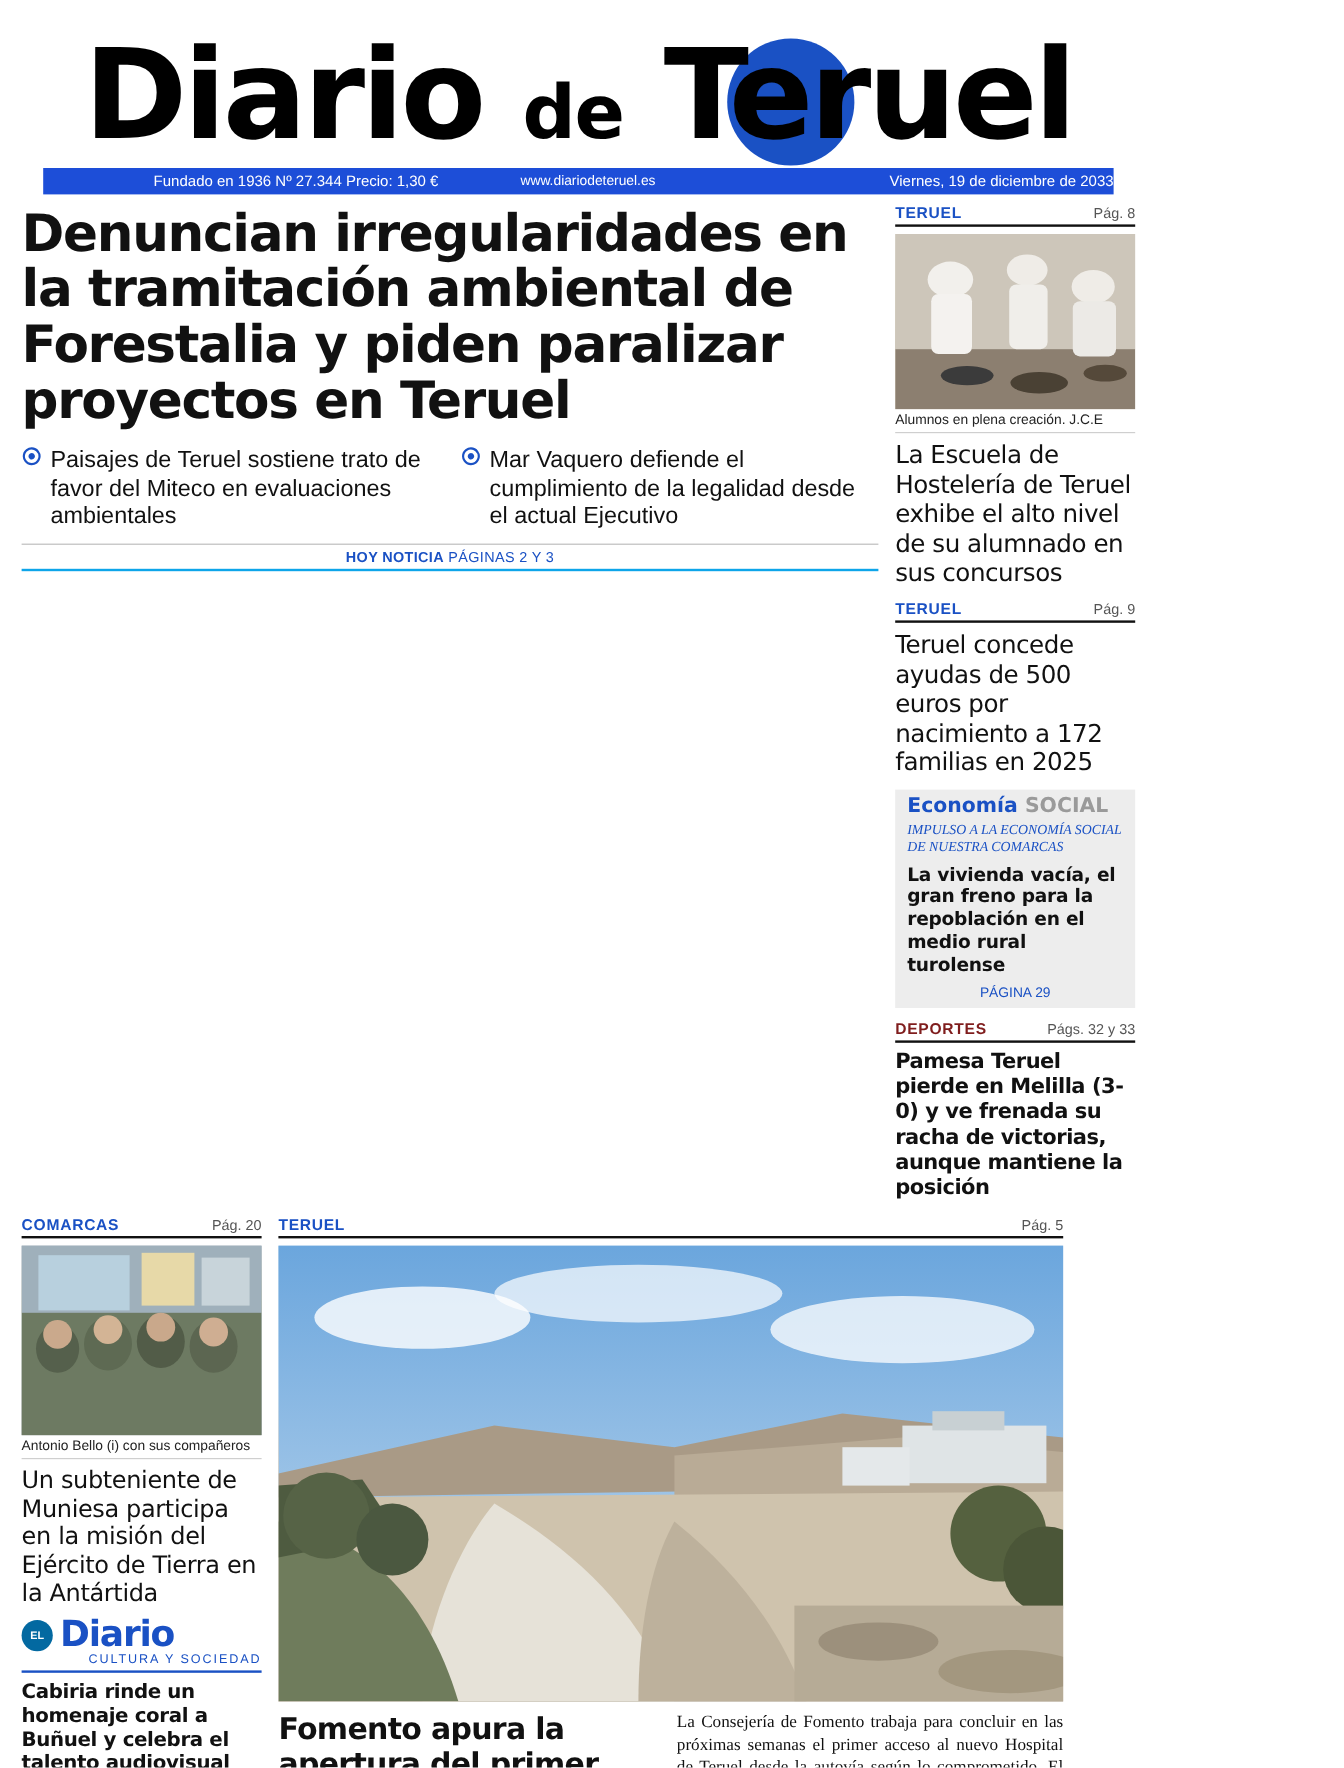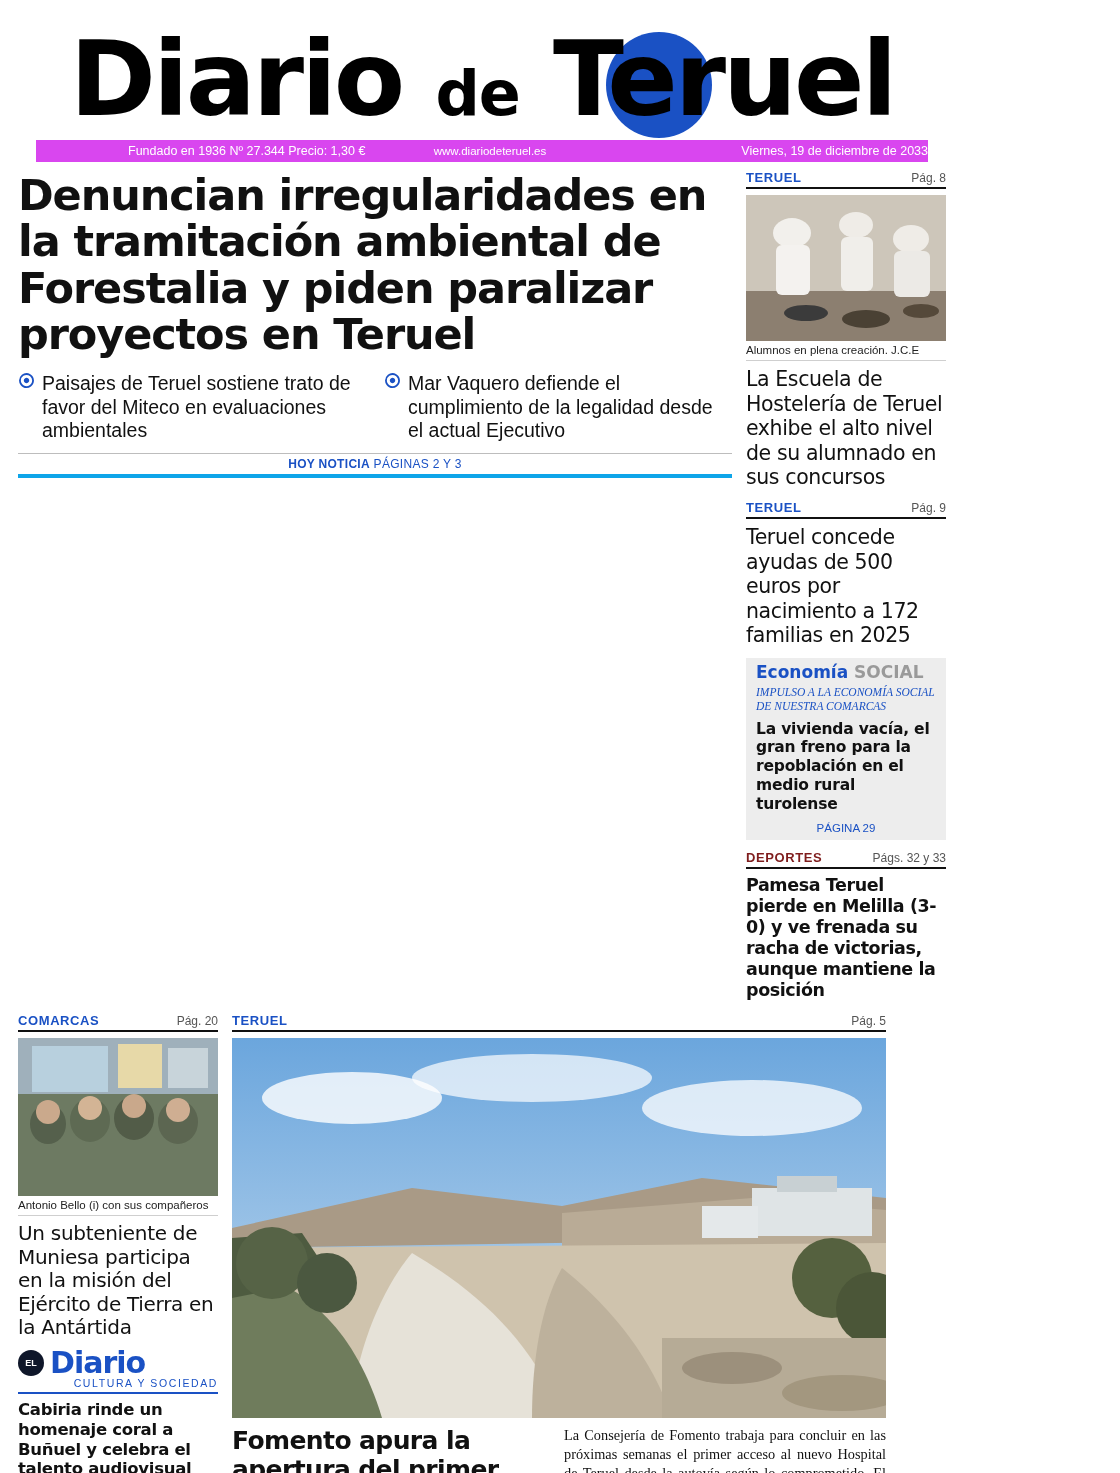--- a/index.html
+++ b/index.html
@@ -48,21 +48,21 @@
     position: absolute;
     left: 588px;
     top: 14px;
     width: 106px;
     height: 106px;
     background: #1a51c4;
     border-radius: 50%;
     z-index: 1;
   }
   .info-bar {
-    background: #d946ef;
+    background: #1d4ed8;
     color: #ffffff;
     height: 22px;
     display: flex;
     align-items: center;
     font-size: 12.5px;
     position: relative;
     margin: 0 18px;
     text-decoration: underline;
   }
   .info-left { position: absolute; left: 92px; }
@@ -100,21 +100,21 @@
   .lead-sub .bullet {
     color: #1a51c4;
     font-size: 17px;
     line-height: 1.2;
     flex: 0 0 auto;
     font-weight: bold;
   }
   .hoy-noticia {
     margin-top: 10px;
     border-top: 1px solid #bdbdbd;
-    border-bottom: 4px solid #0ea5e9;
+    border-bottom: 2px solid #0ea5e9;
     text-align: center;
     font-size: 12px;
     padding: 3px 0;
     letter-spacing: 0.3px;
   }
   .hoy-noticia b { color: #1a51c4; }
   .hoy-noticia span { color: #1a51c4; }
 
   
   .sec-bar {
@@ -157,21 +157,21 @@
     font-size: 20px;
     line-height: 1.18;
     font-weight: normal;
     margin: 6px 0 0 0;
     letter-spacing: -0.3px;
   }
 
   
   .diario-brand { display: flex; align-items: center; gap: 6px; margin: 8px 0 2px; }
   .el-badge {
-    background: #0f172a; color: #fff; font-size: 9px; font-weight: bold;
+    background: #0369a1; color: #fff; font-size: 9px; font-weight: bold;
     border-radius: 50%; width: 26px; height: 26px; display: flex; align-items: center;
     justify-content: center;
   }
   .diario-word {
     font-family: "DejaVu Sans", sans-serif; font-weight: bold; font-size: 30px;
     color: #1a51c4; letter-spacing: -1px; line-height: 1;
   }
   .cult-soc { font-size: 10.5px; color: #1a51c4; letter-spacing: 1.6px; text-align: right; margin-top:-3px;}
   .brand-rule { border-top: 2px solid #1a51c4; margin: 3px 0 6px; }
   .small-head {

